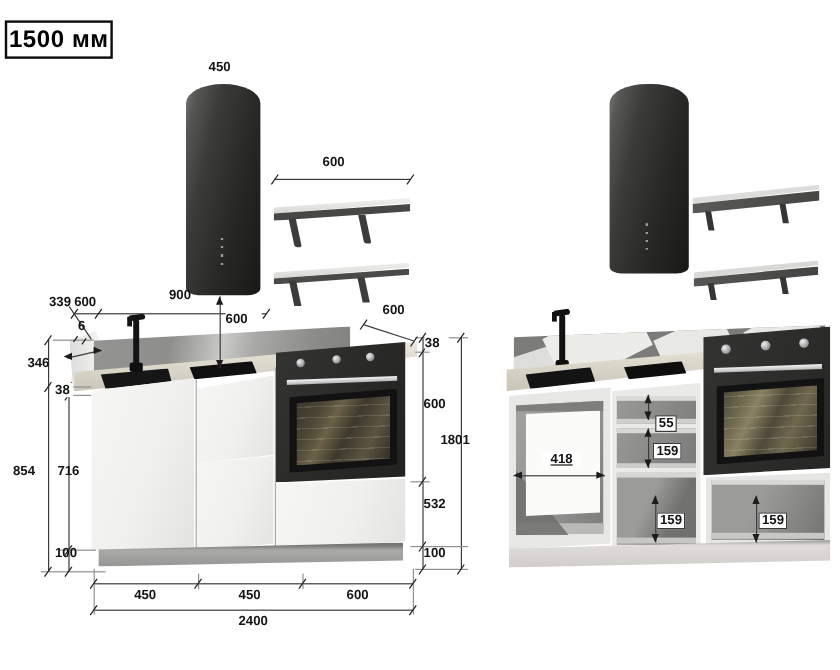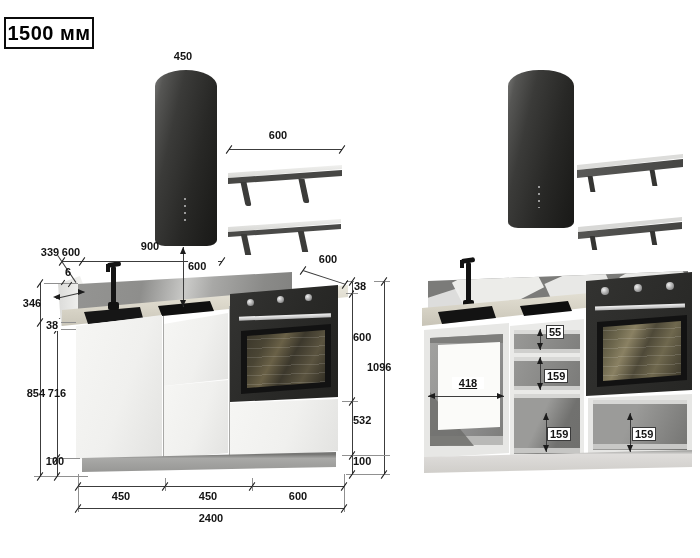--- a/index.html
+++ b/index.html
@@ -226,33 +226,33 @@
   <div class="lbl" style="left:258px;top:129px;width:40px;">600</div>
   <div class="lbl" style="left:36px;top:246px;width:28px;">339</div>
   <div class="lbl" style="left:56px;top:246px;width:30px;">600</div>
   <div class="lbl" style="left:130px;top:240px;width:40px;">900</div>
   <div class="lbl" style="left:61px;top:266px;width:14px;">6</div>
   <div class="lbl lft bgw" style="left:188px;top:260px;width:30px;">600</div>
   <div class="lbl" style="left:310px;top:253px;width:36px;">600</div>
 
   <div class="lbl lft bgw" style="left:354px;top:280px;width:20px;">38</div>
   <div class="lbl lft" style="left:353px;top:331px;width:28px;">600</div>
-  <div class="lbl lft" style="left:367px;top:361px;width:36px;">1096</div>
+  <div class="lbl lft" style="left:367px;top:361px;width:36px;">1801</div>
   <div class="lbl lft" style="left:353px;top:414px;width:26px;">532</div>
   <div class="lbl lft" style="left:353px;top:455px;width:26px;">100</div>
 
   <div class="lbl" style="left:18px;top:297px;width:28px;">346</div>
   <div class="lbl bgw" style="left:43px;top:319px;width:18px;">38</div>
-  <div class="lbl" style="left:17px;top:387px;width:28px;text-align:right;">854</div>
+  <div class="lbl" style="left:6px;top:387px;width:28px;">854</div>
   <div class="lbl" style="left:43px;top:387px;width:28px;">716</div>
   <div class="lbl" style="left:42px;top:455px;width:26px;">100</div>
 
   <div class="lbl" style="left:100px;top:490px;width:42px;">450</div>
   <div class="lbl" style="left:187px;top:490px;width:42px;">450</div>
   <div class="lbl" style="left:277px;top:490px;width:42px;">600</div>
   <div class="lbl" style="left:190px;top:512px;width:42px;">2400</div>
 
   <div class="lbl bgw" style="left:452px;top:377px;width:32px;text-decoration:underline;">418</div>
-  <div class="lbl box" style="left:546px;top:325px;">55</div>
+  <div class="lbl box" style="left:546px;top:346px;">55</div>
   <div class="lbl box" style="left:544px;top:369px;">159</div>
   <div class="lbl box" style="left:547px;top:427px;">159</div>
   <div class="lbl box" style="left:632px;top:427px;">159</div>
 </div>
 
 </body></html>

